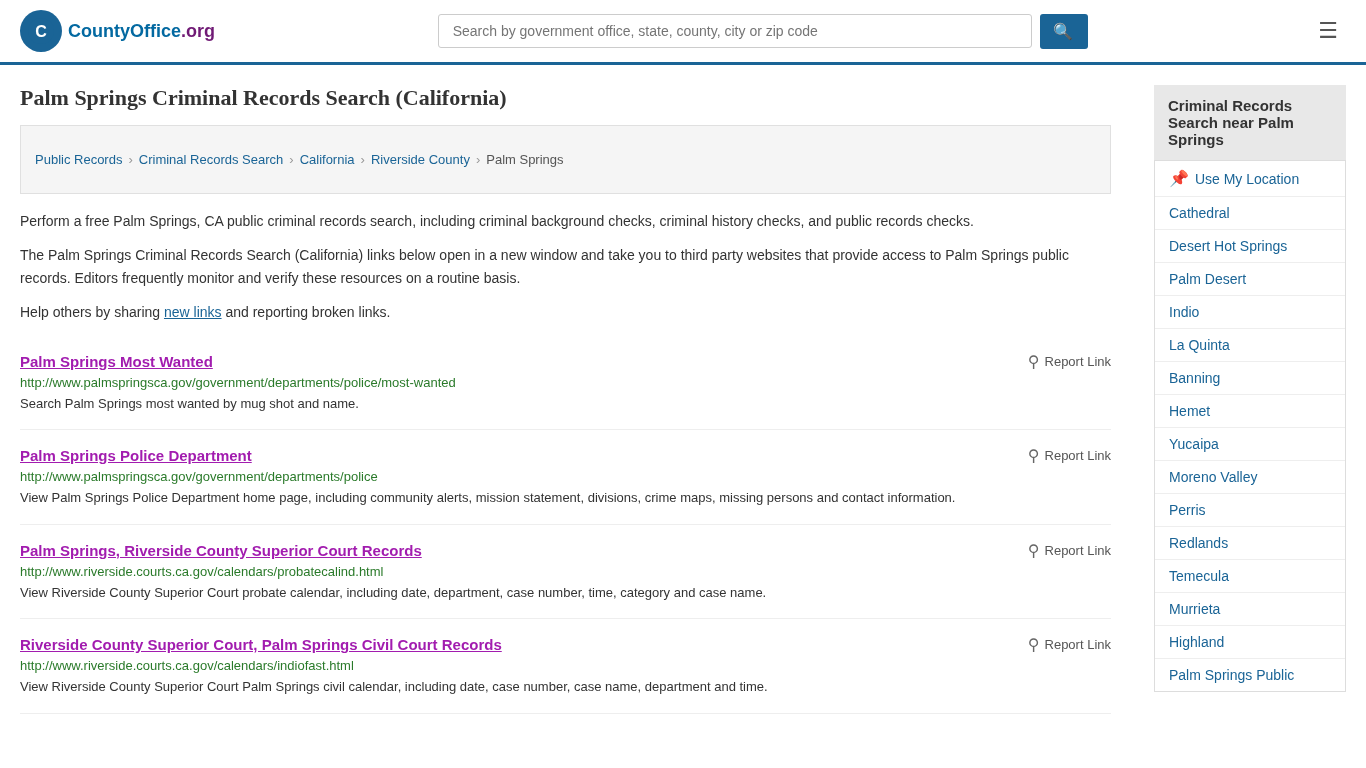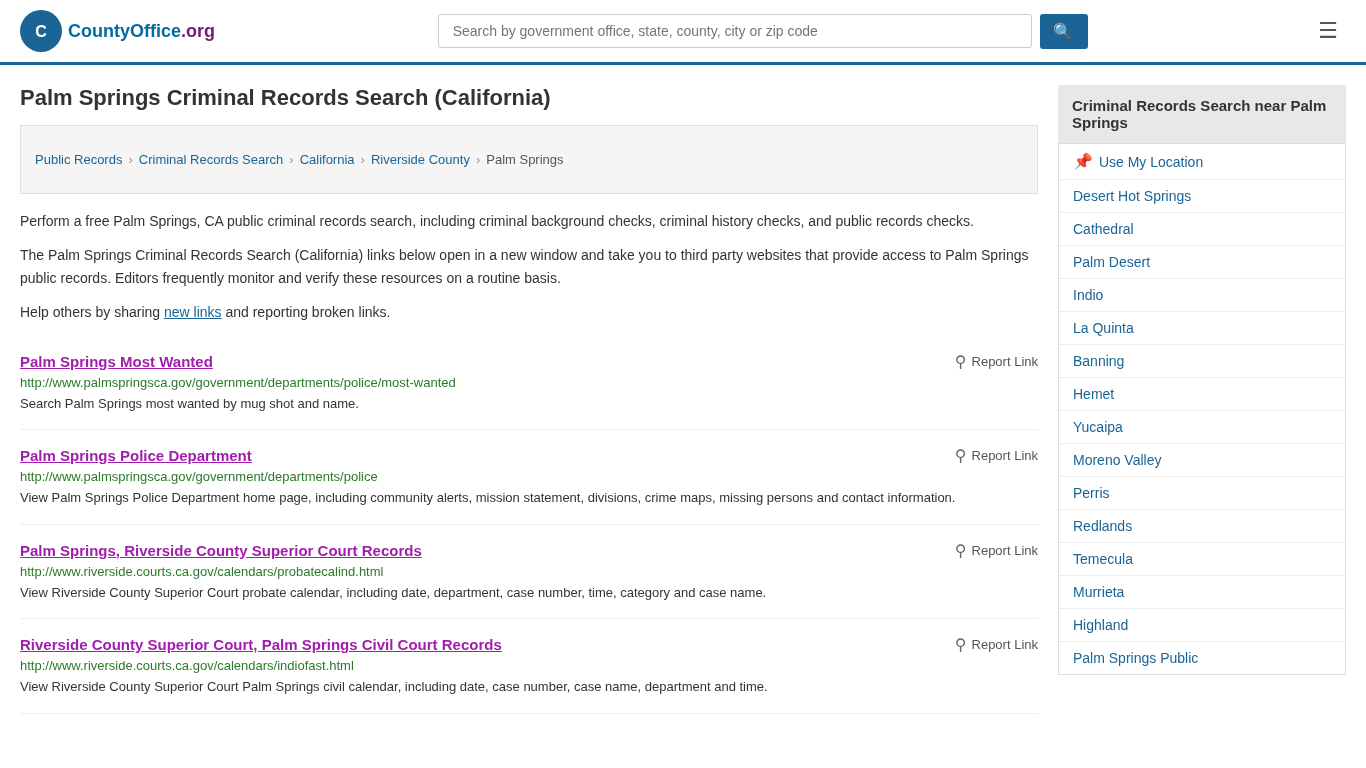--- a/index.html
+++ b/index.html
@@ -85,20 +85,21 @@
     .content {
       flex: 1;
       min-width: 0;
     }
 
     .page-title {
       font-size: 22px;
       font-weight: bold;
       color: #333;
       margin-bottom: 14px;
+      font-family: Liberation Serif, serif;
     }
 
     
     .breadcrumb {
       background: #f5f5f5;
       border: 1px solid #e0e0e0;
       padding: 26px 14px;
       font-size: 13px;
       color: #555;
       margin-bottom: 16px;
@@ -162,22 +163,23 @@
       word-break: break-all;
     }
     .result-desc {
       font-size: 13px;
       color: #333;
       line-height: 1.5;
     }
 
     
     .sidebar {
-      width: 288px;
+      width: 192px;
       flex-shrink: 0;
+      margin-left: 23px;
     }
     .sidebar-header {
       background: #e8e8e8;
       padding: 12px 14px;
       font-size: 15px;
       font-weight: bold;
       color: #333;
       margin-bottom: 0;
     }
     .sidebar-section {
@@ -309,24 +311,24 @@
   </div>
 
   <aside class="sidebar">
     <div class="sidebar-header">Criminal Records Search near Palm Springs</div>
     <div class="sidebar-section">
       <div class="sidebar-item location-pin">
         <span class="pin-icon">📌</span>
         <a href="#">Use My Location</a>
       </div>
       <div class="sidebar-item">
+        <a href="#">Cathedral</a>
+      </div>
+      <div class="sidebar-item">
         <a href="#">Desert Hot Springs</a>
-      </div>
-      <div class="sidebar-item">
-        <a href="#">Cathedral</a>
       </div>
       <div class="sidebar-item">
         <a href="#">Palm Desert</a>
       </div>
       <div class="sidebar-item">
         <a href="#">Indio</a>
       </div>
       <div class="sidebar-item">
         <a href="#">La Quinta</a>
       </div>

